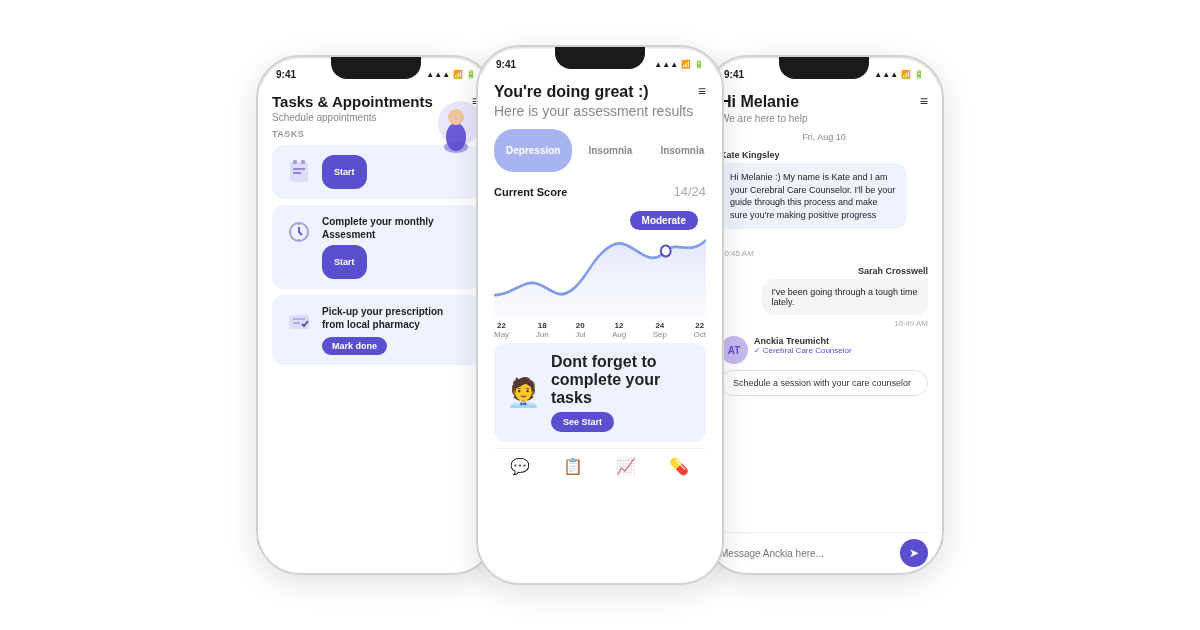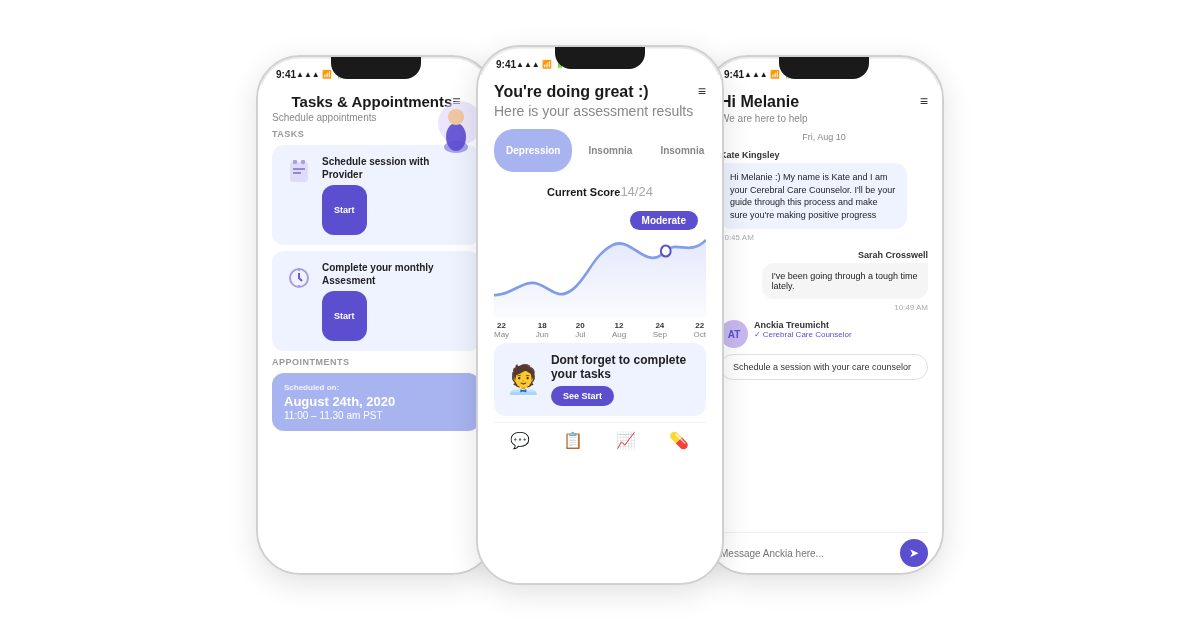--- a/index.html
+++ b/index.html
@@ -63,20 +63,21 @@
       width: 90px;
       height: 22px;
       background: #1a1a1a;
       border-radius: 0 0 16px 16px;
       z-index: 10;
     }
 
     
     .status-bar {
       display: flex;
+      justify-content: space-between;
       align-items: center;
       padding: 6px 18px 0;
       height: 28px;
     }
 
     .status-time {
       font-size: 10px;
       font-weight: 600;
       color: #1a1a1a;
     }
@@ -99,21 +100,21 @@
     
     .left-screen {
       padding: 8px 14px 0;
       background: #fff;
       height: 100%;
       overflow: hidden;
     }
 
     .left-header {
       display: flex;
-      justify-content: center;
+      justify-content: space-between;
       align-items: flex-start;
       margin-bottom: 2px;
     }
 
     .left-title {
       font-size: 15px;
       font-weight: 700;
       color: #1a1a1a;
     }
 
@@ -168,21 +169,21 @@
       color: #222;
       margin-bottom: 4px;
       line-height: 1.3;
     }
 
     .task-btn {
       background: #5b4fcf;
       color: #fff;
       border: none;
       border-radius: 12px;
-      padding: 20px 12px;
+      padding: 12px 12px;
       font-size: 9px;
       font-weight: 600;
       cursor: pointer;
     }
 
     .task-btn-outline {
       background: #5b4fcf;
       color: #fff;
       border: none;
       border-radius: 12px;
@@ -265,21 +266,21 @@
       color: #fff;
     }
 
     .tab-inactive {
       background: transparent;
       color: #888;
     }
 
     .score-row {
       display: flex;
-      justify-content: center;
+      justify-content: space-between;
       align-items: center;
       margin-bottom: 8px;
     }
 
     .score-label {
       font-size: 11px;
       font-weight: 600;
       color: #1a1a1a;
     }
 
@@ -344,21 +345,21 @@
       align-items: center;
       gap: 10px;
       margin-top: 6px;
     }
 
     .reminder-text {
       flex: 1;
     }
 
     .reminder-title {
-      font-size: 12px;
+      font-size: 16px;
       font-weight: 600;
       color: #222;
       margin-bottom: 4px;
     }
 
     .reminder-btn {
       background: #5b4fcf;
       color: #fff;
       border: none;
       border-radius: 12px;
@@ -430,21 +431,21 @@
       margin-bottom: 3px;
     }
 
     .bubble-left {
       background: #eef3ff;
       border-radius: 0 12px 12px 12px;
       padding: 8px 10px;
       font-size: 9px;
       color: #222;
       line-height: 1.4;
-      margin-bottom: 4px;
+      margin-bottom: 20px;
       max-width: 90%;
     }
 
     .bubble-time {
       font-size: 8px;
       color: #aaa;
       margin-bottom: 8px;
     }
 
     .bubble-right-wrap {
@@ -577,49 +578,54 @@
           <div class="task-icon-wrap">
             <svg width="26" height="26" viewBox="0 0 26 26">
               <rect x="4" y="3" width="18" height="20" rx="3" fill="#c8b8f0" opacity="0.4"></rect>
               <rect x="7" y="1" width="4" height="4" rx="1" fill="#a89de0"></rect>
               <rect x="15" y="1" width="4" height="4" rx="1" fill="#a89de0"></rect>
               <line x1="7" y1="10" x2="19" y2="10" stroke="#7b6cd0" stroke-width="1.5"></line>
               <line x1="7" y1="14" x2="15" y2="14" stroke="#7b6cd0" stroke-width="1.5"></line>
             </svg>
           </div>
           <div class="task-content">
-            <div class="task-title">Schedule session with Provider</div>
             <button class="task-btn">Start</button>
           </div>
         </div>
 
         <div class="task-card">
           <div class="task-icon-wrap">
             <svg width="26" height="26" viewBox="0 0 26 26">
               <circle cx="13" cy="13" r="9" fill="none" stroke="#a89de0" stroke-width="2"></circle>
               <polyline points="13,8 13,13 16,16" fill="none" stroke="#6b5bd6" stroke-width="2"></polyline>
               <line x1="13" y1="4" x2="13" y2="6" stroke="#a89de0" stroke-width="2"></line>
               <line x1="13" y1="20" x2="13" y2="22" stroke="#a89de0" stroke-width="2"></line>
             </svg>
           </div>
           <div class="task-content">
             <div class="task-title">Complete your monthly Assesment</div>
             <button class="task-btn">Start</button>
           </div>
         </div>
 
-
-        <div class="appointments-section">
-          <div class="section-label">APPOINTMENTS</div>
-          <div class="appointment-card">
-            <div class="appt-scheduled">Scheduled on:</div>
-            <div class="appt-date">August 24th, 2020</div>
-            <div class="appt-time">11:00 – 11.30 am PST</div>
-          </div>
-        </div>
+        <div class="task-card">
+          <div class="task-icon-wrap">
+            <svg width="26" height="26" viewBox="0 0 26 26">
+              <rect x="3" y="6" width="20" height="14" rx="2" fill="#c8b8f0" opacity="0.4"></rect>
+              <line x1="7" y1="10" x2="19" y2="10" stroke="#a89de0" stroke-width="1.5"></line>
+              <line x1="7" y1="14" x2="14" y2="14" stroke="#a89de0" stroke-width="1.5"></line>
+              <polyline points="16,15 18,17 22,12" fill="none" stroke="#5b4fcf" stroke-width="2"></polyline>
+            </svg>
+          </div>
+          <div class="task-content">
+            <div class="task-title">Pick-up your prescription from local pharmacy</div>
+            <button class="task-btn-outline">Mark done</button>
+          </div>
+        </div>
+
       </div>
     </div>
   </div>
 
   <div class="phone phone-center">
     <div class="notch"></div>
     <div class="status-bar">
       <span class="status-time">9:41</span>
       <div class="status-icons">
         <span>▲▲▲</span>

